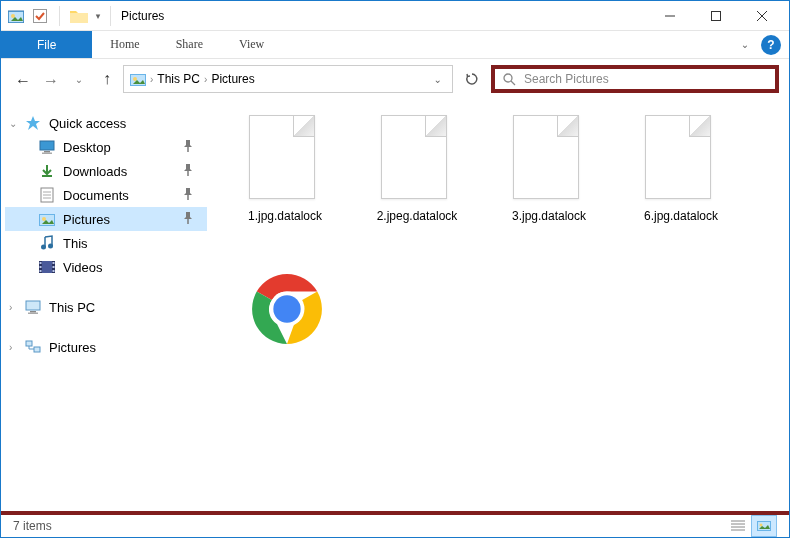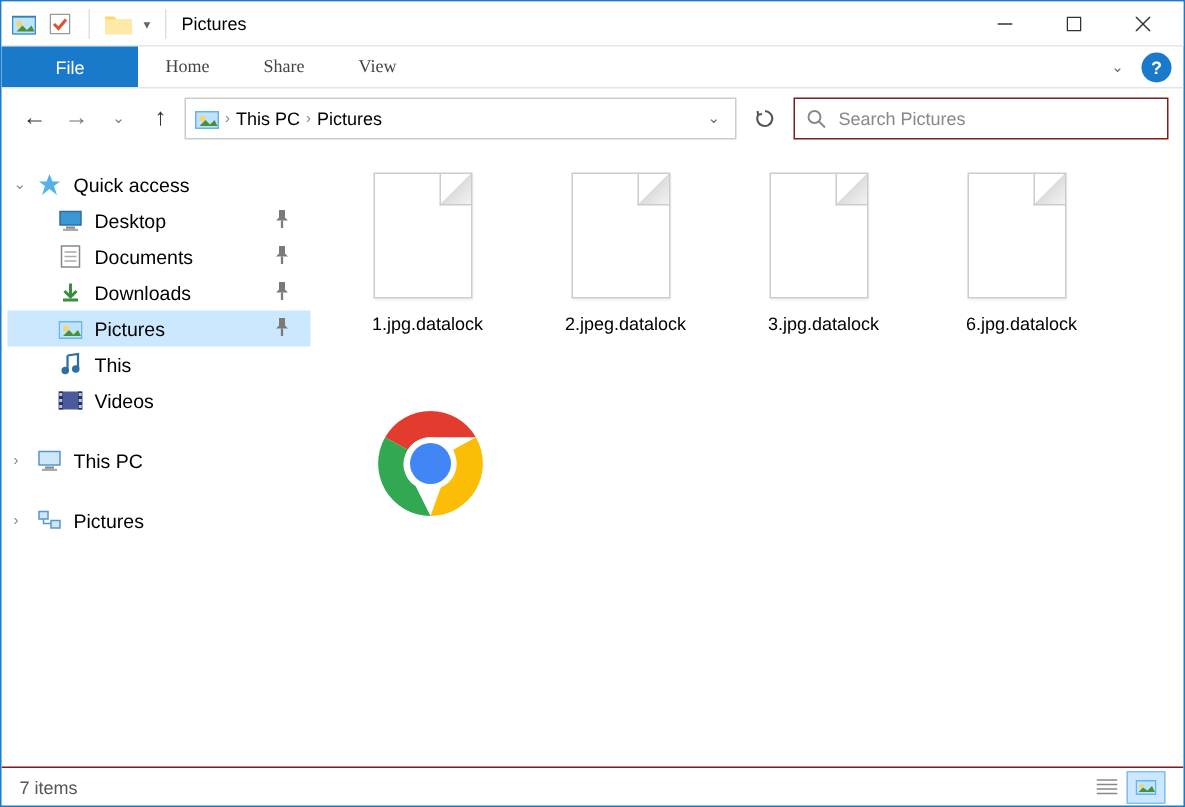--- a/index.html
+++ b/index.html
@@ -25,21 +25,21 @@
 
 .navbar { height: 40px; display: flex; align-items: center; padding: 6px 10px; gap: 4px; }
 .nav-arrow { width: 24px; height: 24px; display: flex; align-items: center; justify-content: center; color: #777; font-size: 16px; }
 .nav-arrow.enabled { color: #333; }
 .address { flex: 1; height: 28px; border: 1px solid #ccc; display: flex; align-items: center; padding: 0 6px; font-size: 12px; gap: 4px; min-width: 0; }
 .crumb { display: flex; align-items: center; gap: 4px; white-space: nowrap; }
 .chev { color: #888; font-size: 10px; }
 .addr-spacer { flex: 1; }
 .addr-drop { color: #666; font-size: 10px; padding: 0 4px; }
 .refresh { width: 30px; height: 28px; display: flex; align-items: center; justify-content: center; color: #555; }
-.search { width: 250px; height: 28px; border: 1px solid #7f1d1d; display: flex; align-items: center; padding: 0 8px; font-size: 12px; color: #888; gap: 8px; }
+.search { width: 288px; height: 28px; border: 4px solid #7f1d1d; display: flex; align-items: center; padding: 0 8px; font-size: 12px; color: #888; gap: 8px; }
 
 
 .body { display: flex; height: 412px; }
 .sidebar { width: 210px; padding: 12px 4px; font-size: 13px; overflow: hidden; }
 .side-item { height: 24px; display: flex; align-items: center; gap: 8px; padding-left: 34px; position: relative; }
 .side-item.root { padding-left: 20px; font-weight: normal; }
 .side-item .arrow { position: absolute; left: 4px; color: #888; font-size: 10px; }
 .side-item.selected { background: #cce8ff; }
 .side-item .pin { margin-left: auto; margin-right: 14px; color: #777; font-size: 11px; }
 .side-group-gap { height: 16px; }
@@ -48,21 +48,21 @@
 
 .content { flex: 1; padding: 10px 10px; display: flex; flex-wrap: wrap; align-content: flex-start; gap: 12px 4px; }
 .file-item { width: 128px; height: 140px; display: flex; flex-direction: column; align-items: center; justify-content: flex-start; padding-top: 6px; }
 .file-icon { width: 72px; height: 88px; position: relative; margin-bottom: 6px; }
 .blank-doc { width: 66px; height: 84px; background: #fff; border: 1px solid #ccc; position: relative; box-shadow: 0 1px 2px rgba(0,0,0,0.08); }
 .blank-doc::after { content: ""; position: absolute; top: 0; right: 0; width: 20px; height: 20px; background: linear-gradient(135deg, #fff 0%, #fff 48%, #ddd 50%, #f2f2f2 100%); border-left: 1px solid #ccc; border-bottom: 1px solid #ccc; }
 .file-label { font-size: 12px; text-align: center; line-height: 1.2; max-width: 120px; word-wrap: break-word; }
 .chrome-icon { width: 76px; height: 76px; margin-top: 4px; }
 
 
-.statusbar { position: absolute; bottom: 0; left: 0; right: 0; height: 26px; border-top: 1px solid #7f1d1d; display: flex; align-items: center; padding: 0 12px; font-size: 12px; color: #555; margin-top: 48px; }
+.statusbar { position: absolute; bottom: 0; left: 0; right: 0; height: 26px; border-top: 4px solid #7f1d1d; display: flex; align-items: center; padding: 0 12px; font-size: 12px; color: #555; margin-top: 48px; }
 .statusbar .spacer { flex: 1; }
 .view-btn { width: 26px; height: 22px; display: flex; align-items: center; justify-content: center; border: 1px solid transparent; }
 .view-btn.active { border: 1px solid #83c0ef; background: #cce8ff; }
 </style>
 </head>
 <body>
 
 <div class="titlebar">
   <div class="qat">
     <div class="qat-item">
@@ -178,41 +178,41 @@
             </svg>
           </span>
           <span>Desktop</span>
           <span class="pin"><svg width="10" height="12" viewBox="0 0 10 12">
               <path d="M3 0 L7 0 L7 5 L9 7 L1 7 L3 5 Z" fill="#7a7a7a"></path>
               <line x1="5" y1="7" x2="5" y2="12" stroke="#7a7a7a" stroke-width="1.5"></line>
             </svg></span>
         </div>
         <div class="side-item">
           <span class="side-icon">
+            <svg width="16" height="16" viewBox="0 0 16 16">
+              <path d="M8 2 L8 10 M4 7 L8 11 L12 7" stroke="#3b8e3b" stroke-width="2" fill="none"></path>
+              <line x1="3" y1="13" x2="13" y2="13" stroke="#3b8e3b" stroke-width="2"></line>
+            </svg>
+          </span>
+          <span>Downloads</span>
+          <span class="pin"><svg width="10" height="12" viewBox="0 0 10 12">
+              <path d="M3 0 L7 0 L7 5 L9 7 L1 7 L3 5 Z" fill="#7a7a7a"></path>
+              <line x1="5" y1="7" x2="5" y2="12" stroke="#7a7a7a" stroke-width="1.5"></line>
+            </svg></span>
+        </div>
+        <div class="side-item">
+          <span class="side-icon">
             <svg width="14" height="16" viewBox="0 0 14 16">
               <rect x="1" y="1" width="12" height="14" fill="#fff" stroke="#888"></rect>
               <line x1="3" y1="5" x2="11" y2="5" stroke="#aaa"></line>
               <line x1="3" y1="8" x2="11" y2="8" stroke="#aaa"></line>
               <line x1="3" y1="11" x2="11" y2="11" stroke="#aaa"></line>
             </svg>
           </span>
           <span>Documents</span>
-          <span class="pin"><svg width="10" height="12" viewBox="0 0 10 12">
-              <path d="M3 0 L7 0 L7 5 L9 7 L1 7 L3 5 Z" fill="#7a7a7a"></path>
-              <line x1="5" y1="7" x2="5" y2="12" stroke="#7a7a7a" stroke-width="1.5"></line>
-            </svg></span>
-        </div>
-        <div class="side-item">
-          <span class="side-icon">
-            <svg width="16" height="16" viewBox="0 0 16 16">
-              <path d="M8 2 L8 10 M4 7 L8 11 L12 7" stroke="#3b8e3b" stroke-width="2" fill="none"></path>
-              <line x1="3" y1="13" x2="13" y2="13" stroke="#3b8e3b" stroke-width="2"></line>
-            </svg>
-          </span>
-          <span>Downloads</span>
           <span class="pin"><svg width="10" height="12" viewBox="0 0 10 12">
               <path d="M3 0 L7 0 L7 5 L9 7 L1 7 L3 5 Z" fill="#7a7a7a"></path>
               <line x1="5" y1="7" x2="5" y2="12" stroke="#7a7a7a" stroke-width="1.5"></line>
             </svg></span>
         </div>
         <div class="side-item selected">
           <span class="side-icon">
             <svg width="16" height="14" viewBox="0 0 16 14">
               <rect x="0" y="2" width="16" height="12" fill="#69b4e8"></rect>
               <rect x="1" y="3" width="14" height="10" fill="#bfe3fb"></rect>

